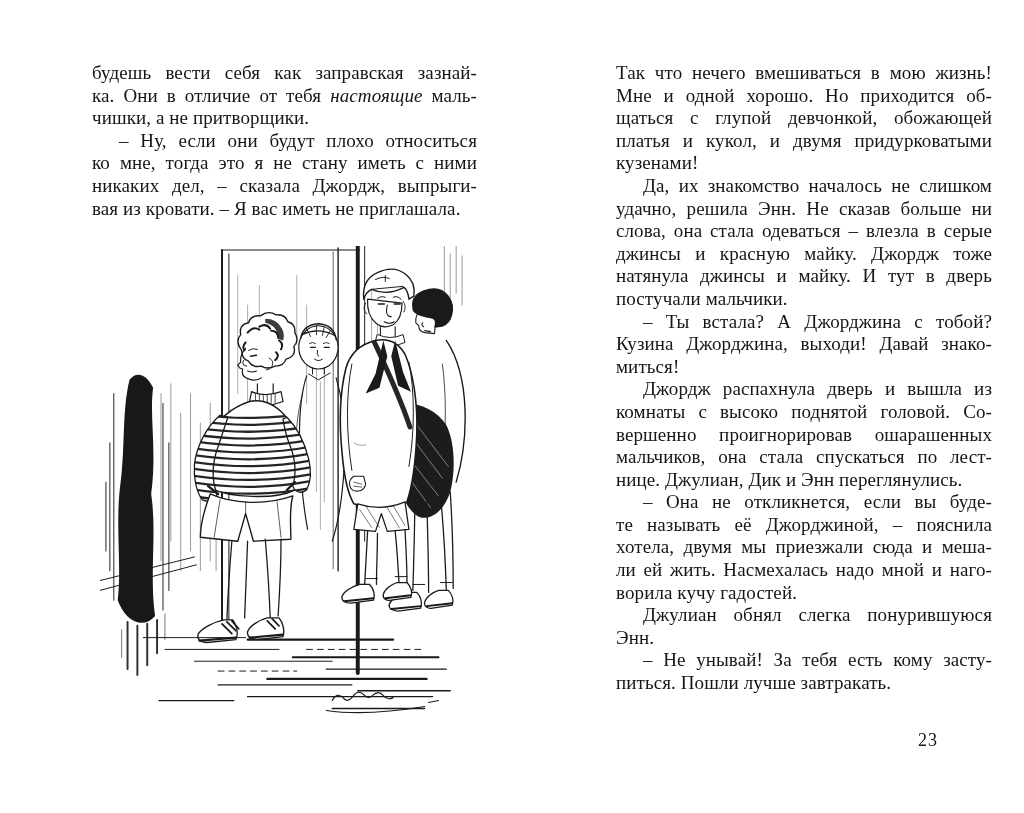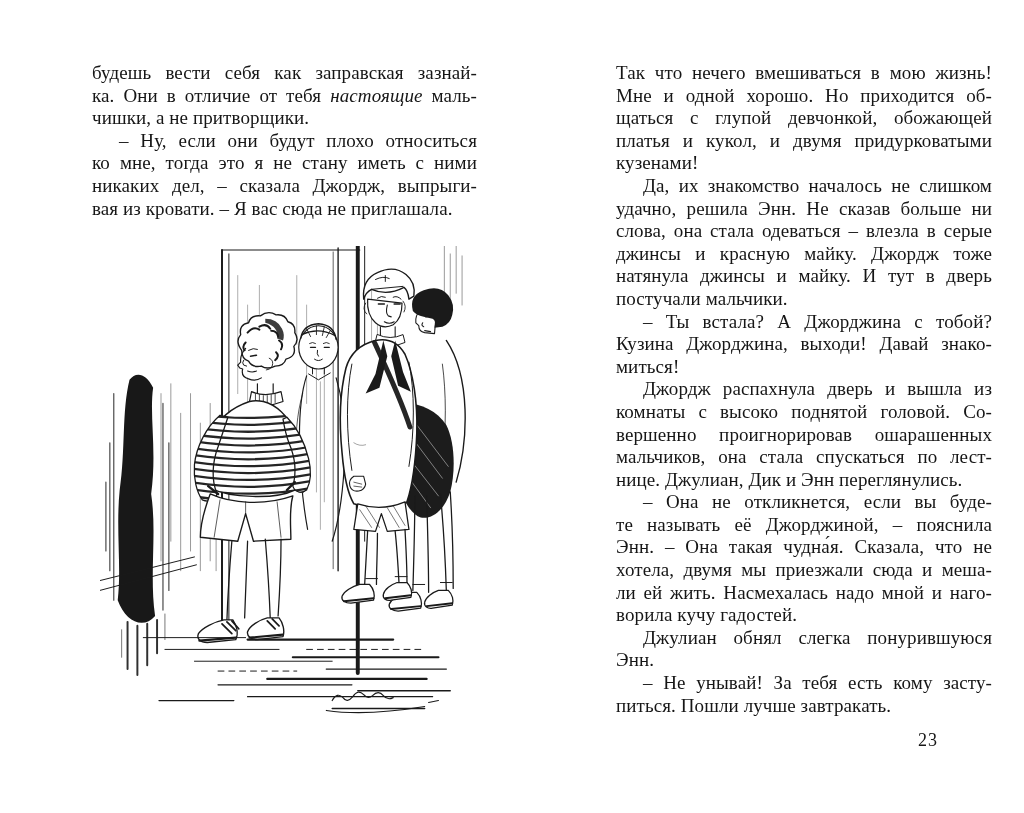--- a/index.html
+++ b/index.html
@@ -40,21 +40,21 @@
   <section class="col col-left">
     <p class="para">
       <span class="ln j">будешь вести себя как заправская зазнай-</span>
       <span class="ln j"><span>ка. Они в отличие от тебя </span><span class="it">настоящие</span><span> маль-</span></span>
       <span class="ln">чишки, а не притворщики.</span>
     </p>
     <p class="para">
       <span class="ln j ind">– Ну, если они будут плохо относиться</span>
       <span class="ln j">ко мне, тогда это я не стану иметь с ними</span>
       <span class="ln j">никаких дел, – сказала Джордж, выпрыги-</span>
-      <span class="ln">вая из кровати. – Я вас сюда не приглашала.</span>
+      <span class="ln">вая из кровати. – Я вас иметь не приглашала.</span>
     </p>
   </section>
 
   <figure class="illus" style="margin:0;">
     <svg viewBox="0 0 372 500" width="366" height="492" xmlns="http://www.w3.org/2000/svg" fill="none" stroke="#1a1a1a" stroke-linecap="round" stroke-linejoin="round">
       <defs>
         <clipPath id="gclip">
           <path d="M152,158 C134,164 120,176 114,192 C108,210 108,230 112,246 C132,256 178,258 198,248 C204,230 204,206 198,190 C192,172 178,161 166,158 C161,157 156,157 152,158 Z"></path>
           <path d="M122,172 C108,184 98,204 96,222 C95,236 98,250 104,258 C111,261 117,258 119,252 C113,238 114,220 120,204 C124,192 128,180 130,174 Z"></path>
           <path d="M190,174 C200,184 208,200 212,216 C215,228 214,240 210,248 C204,252 198,250 196,244 C200,230 198,214 192,200 C189,192 187,182 186,176 Z"></path>
@@ -227,21 +227,20 @@
     <p class="para">
       <span class="ln j ind">Джордж распахнула дверь и вышла из</span>
       <span class="ln j">комнаты с высоко поднятой головой. Со-</span>
       <span class="ln j">вершенно проигнорировав ошарашенных</span>
       <span class="ln j">мальчиков, она стала спускаться по лест-</span>
       <span class="ln">нице. Джулиан, Дик и Энн переглянулись.</span>
     </p>
     <p class="para">
       <span class="ln j ind">– Она не откликнется, если вы буде-</span>
       <span class="ln j">те называть её Джорджиной, – пояснила</span>
-      <span class="ln j">Энн. – Она такая чудна́я. Сказала, что не</span>
       <span class="ln j">хотела, двумя мы приезжали сюда и меша-</span>
       <span class="ln j">ли ей жить. Насмехалась надо мной и наго-</span>
       <span class="ln">ворила кучу гадостей.</span>
     </p>
     <p class="para">
       <span class="ln j ind">Джулиан обнял слегка понурившуюся</span>
       <span class="ln">Энн.</span>
     </p>
     <p class="para">
       <span class="ln j ind">– Не унывай! За тебя есть кому засту-</span>

